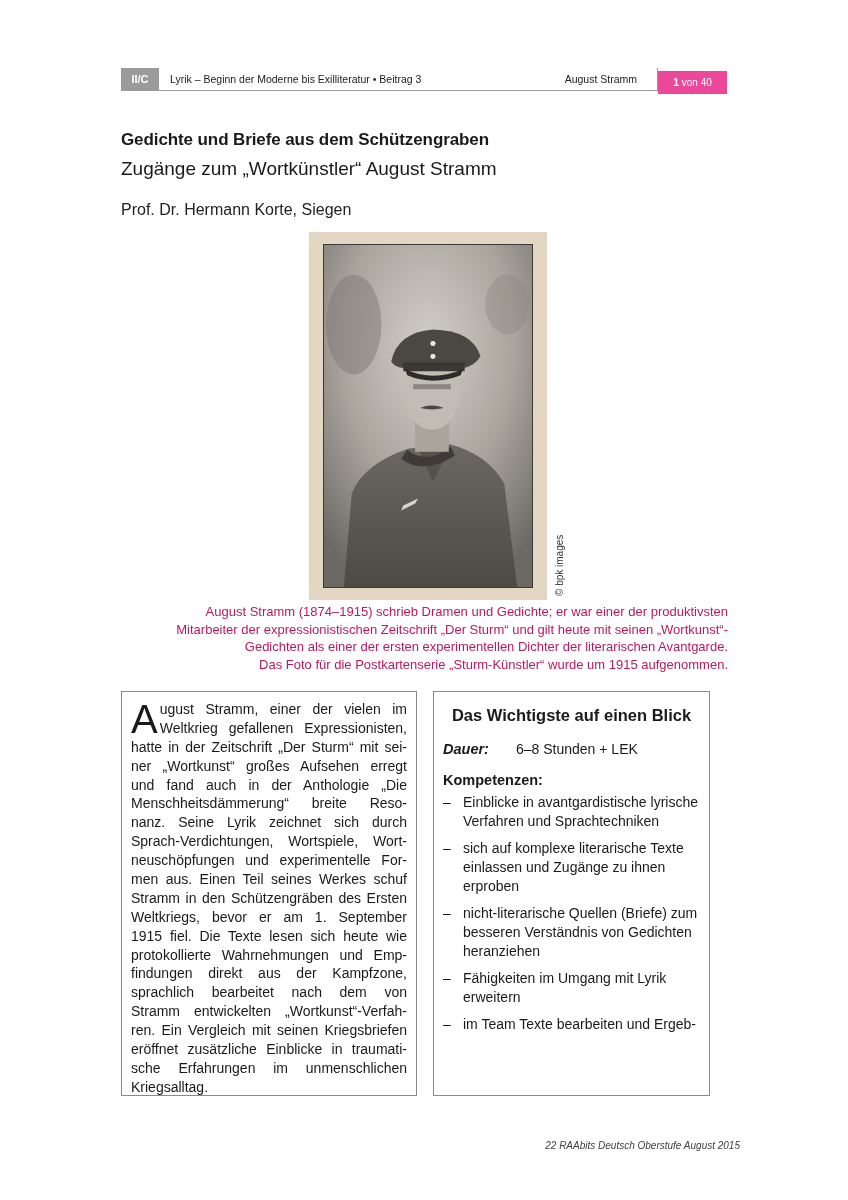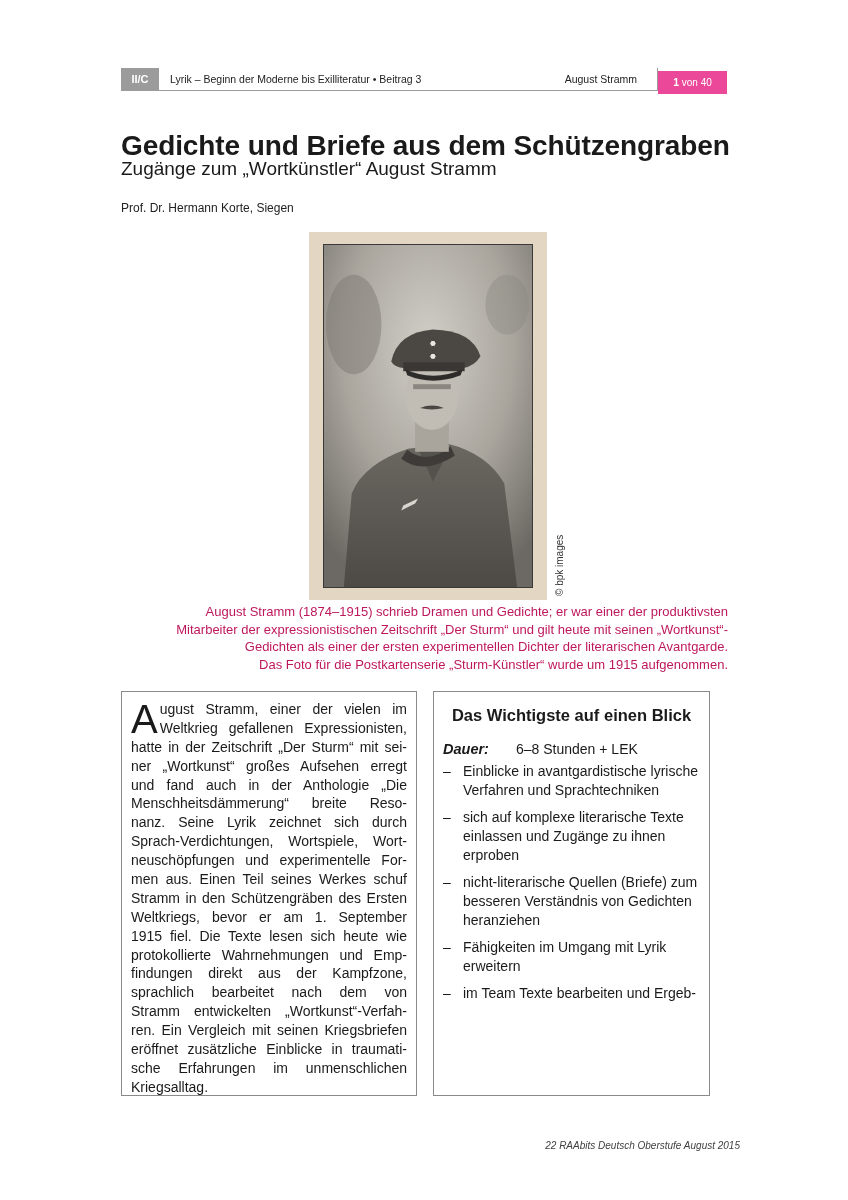--- a/index.html
+++ b/index.html
@@ -9,23 +9,23 @@
     
     .header { position: absolute; left: 121px; top: 49px; width: 606px; height: 23px; border-bottom: 1px solid #9a9a9a; margin-top: 19px; }
     .header .sec { position: absolute; left: 0; top: 0; width: 38px; height: 23px; background: #9b9b9b; color: #fff; font-weight: bold; font-size: 11px; line-height: 23px; text-align: center; }
     .header .course { position: absolute; left: 49px; top: 0; height: 23px; line-height: 23px; font-size: 10.5px; color: #222; white-space: nowrap; }
     .header .author { position: absolute; right: 80px; top: 0; height: 23px; line-height: 23px; font-size: 10.5px; color: #222; white-space: nowrap; padding-right: 10px; }
     .header .sep { position: absolute; right: 69px; top: 0; width: 1px; height: 23px; background: #9a9a9a; }
     .header .page { position: absolute; right: 0; top: 3px; width: 69px; height: 23px; background: #ec4899; color: #fff; font-size: 10px; line-height: 23px; text-align: center; white-space: nowrap; }
     .header .page b { font-weight: bold; font-size: 10.5px; }
 
     
-    .title { position: absolute; left: 121px; top: 130px; font-size: 28px; font-weight: bold; color: #1a1a1a; white-space: nowrap; letter-spacing: -0.1px; }
+    .title { position: absolute; left: 121px; top: 130px; font-size: 17px; font-weight: bold; color: #1a1a1a; white-space: nowrap; letter-spacing: -0.1px; }
     .subtitle { position: absolute; left: 121px; top: 158px; font-size: 19px; color: #1a1a1a; white-space: nowrap; }
-    .byline { position: absolute; left: 121px; top: 201px; font-size: 12px; color: #222; white-space: nowrap; }
+    .byline { position: absolute; left: 121px; top: 201px; font-size: 16px; color: #222; white-space: nowrap; }
 
     
     .photo-mount { position: absolute; left: 309px; top: 232px; width: 238px; height: 368px; background: #e3d6c3; }
     .photo { position: absolute; left: 14px; top: 12px; width: 210px; height: 344px; border: 1px solid #3a3a3a; overflow: hidden;
              background: radial-gradient(ellipse at 45% 30%, #cfccc4 0%, #b8b4ab 35%, #96928b 70%, #6f6c66 100%); }
     .photo svg { width: 100%; height: 100%; display: block; }
     .credit { position: absolute; left: 554px; top: 596px; transform: rotate(-90deg); transform-origin: 0 0; font-size: 10px; color: #333; white-space: nowrap; }
 
     
     .caption { position: absolute; left: 122px; top: 603px; width: 606px; text-align: right; font-size: 13px; line-height: 17.5px; color: #be185d; }
@@ -142,20 +142,21 @@
     <span class="line">sche Erfahrungen im unmenschlichen</span>
     <span class="line last">Kriegsalltag.</span>
   </p>
 </div>
 
 <div class="infobox">
   <h2>Das Wichtigste auf einen Blick</h2>
   <div class="dauer">
     <b>Dauer:</b><span>6–8 Stunden + LEK</span>
   </div>
+  <h3>Kompetenzen:</h3>
   <ul>
     <li>
       <span class="dash">–</span>
       <span class="txt">
         <div>Einblicke in avantgardistische lyrische</div>
         <div>Verfahren und Sprachtechniken</div>
       </span>
     </li>
     <li>
       <span class="dash">–</span>

